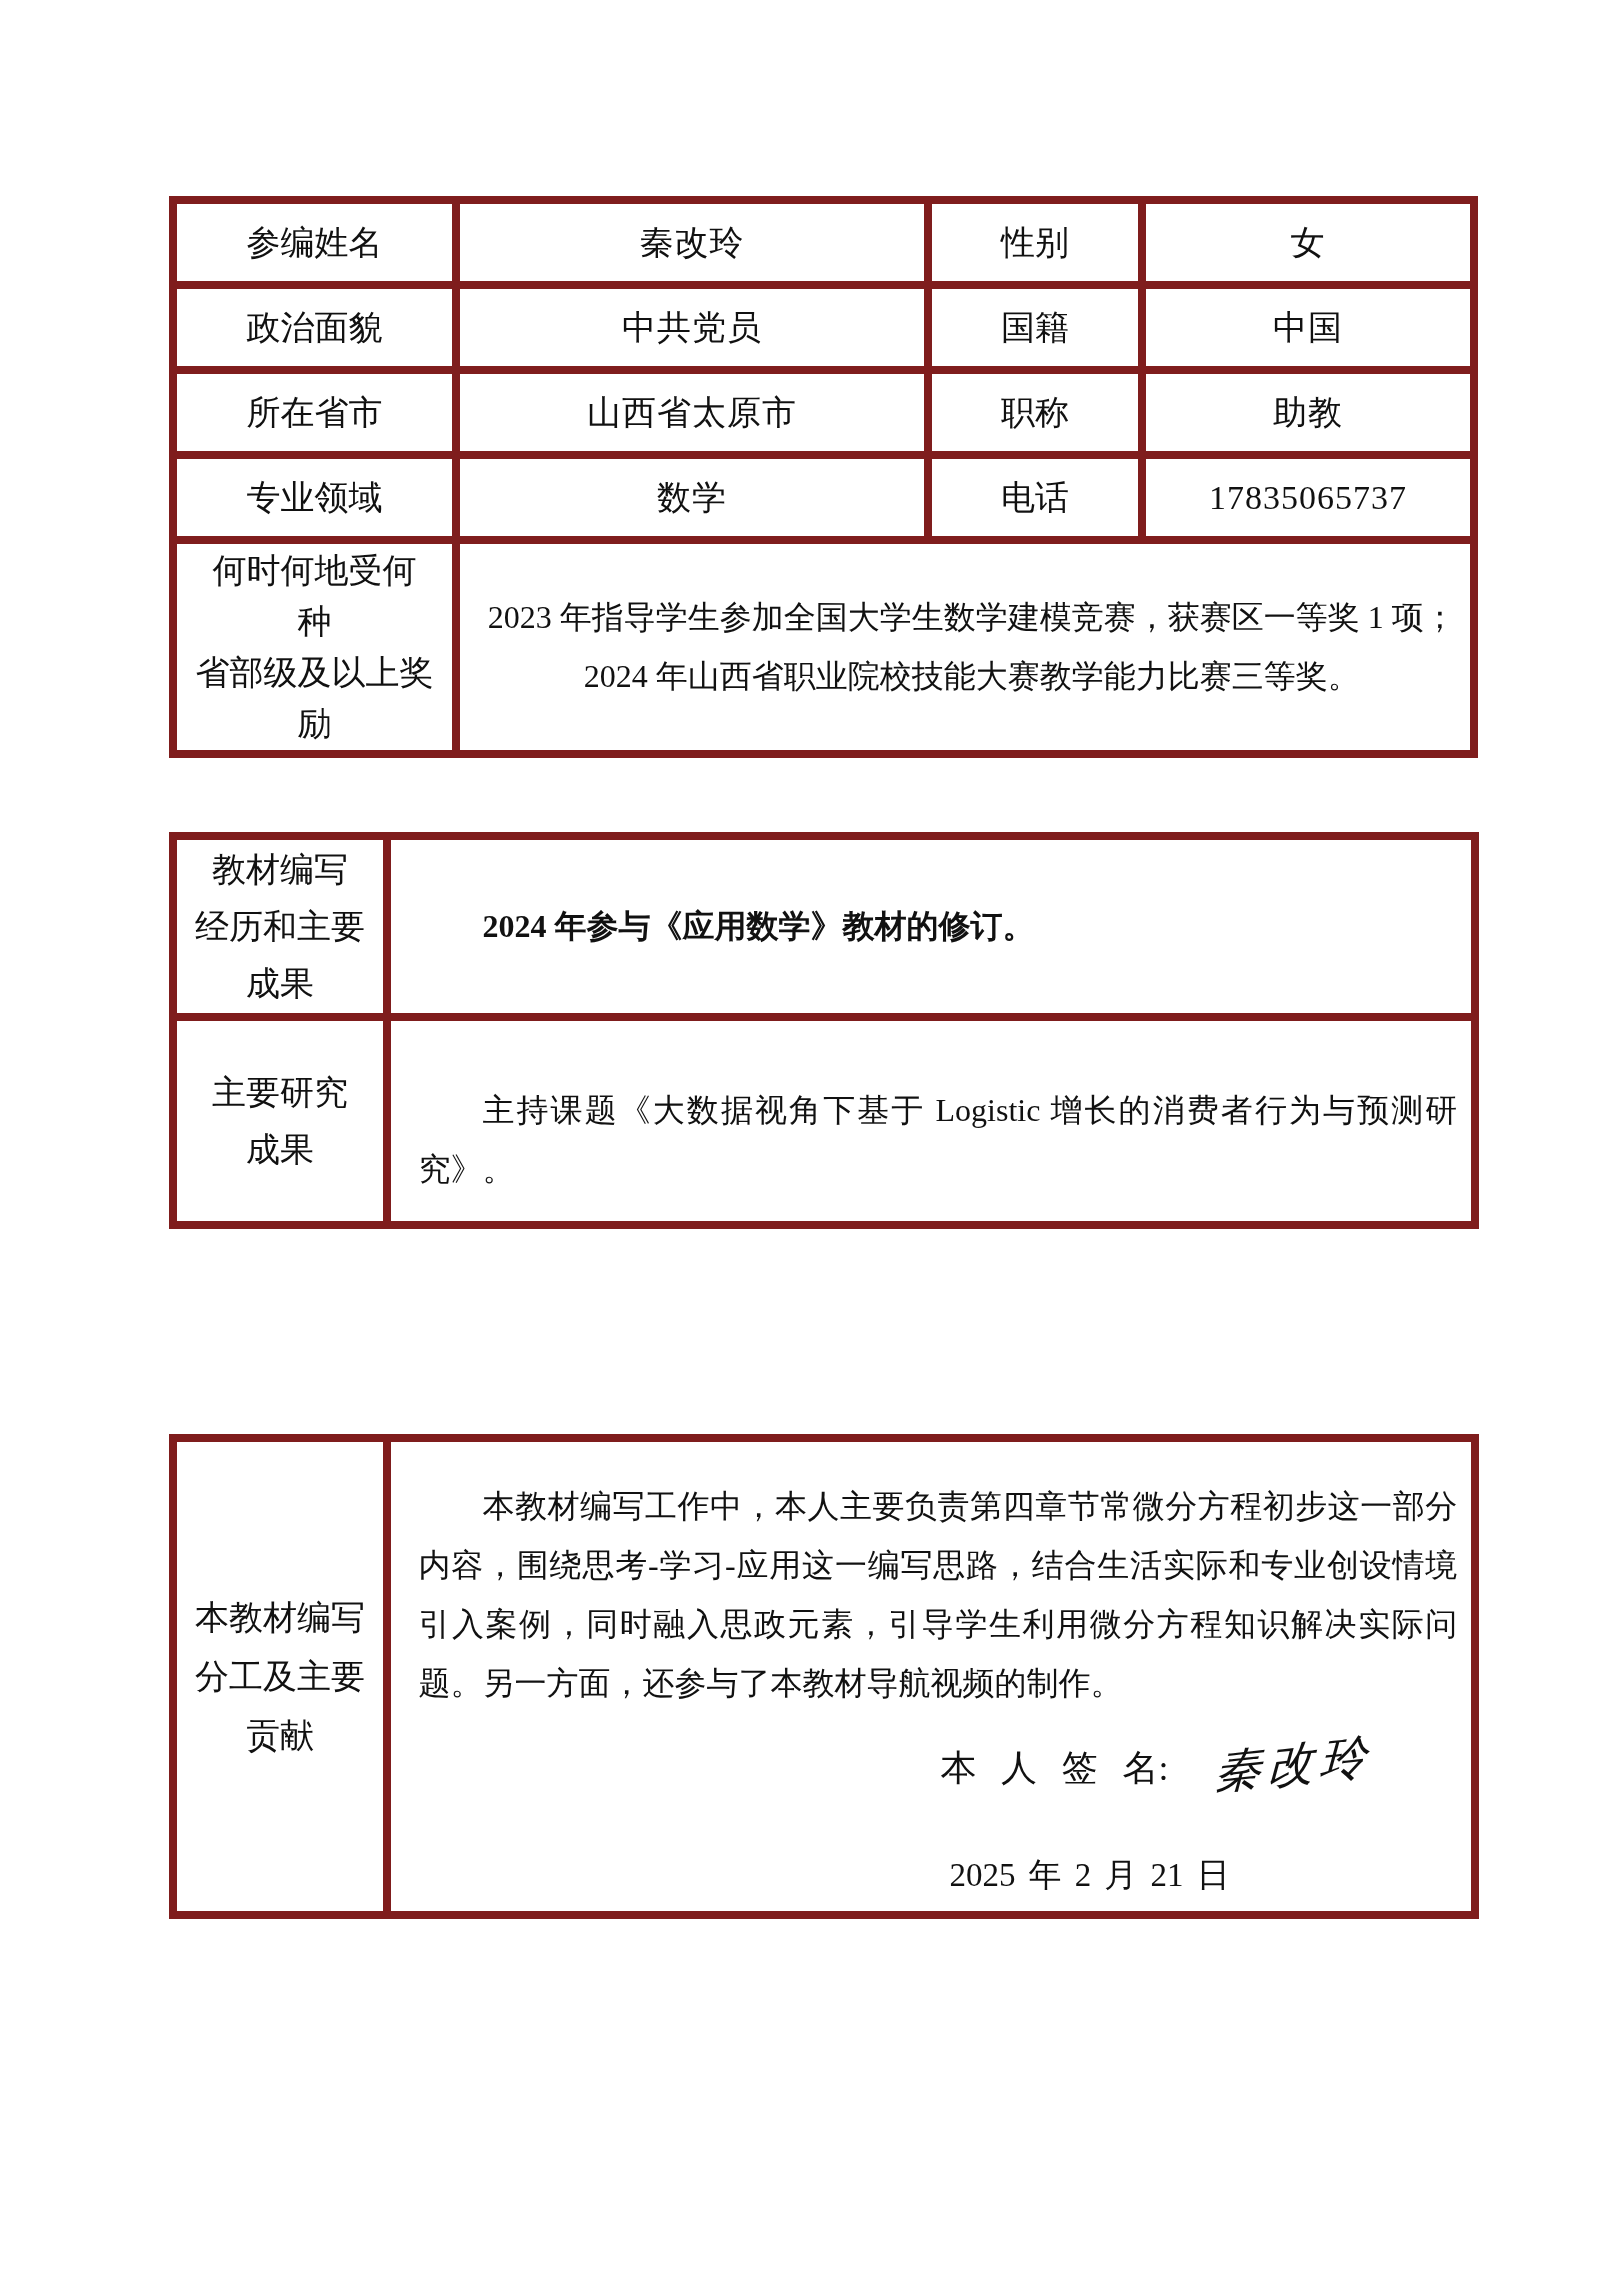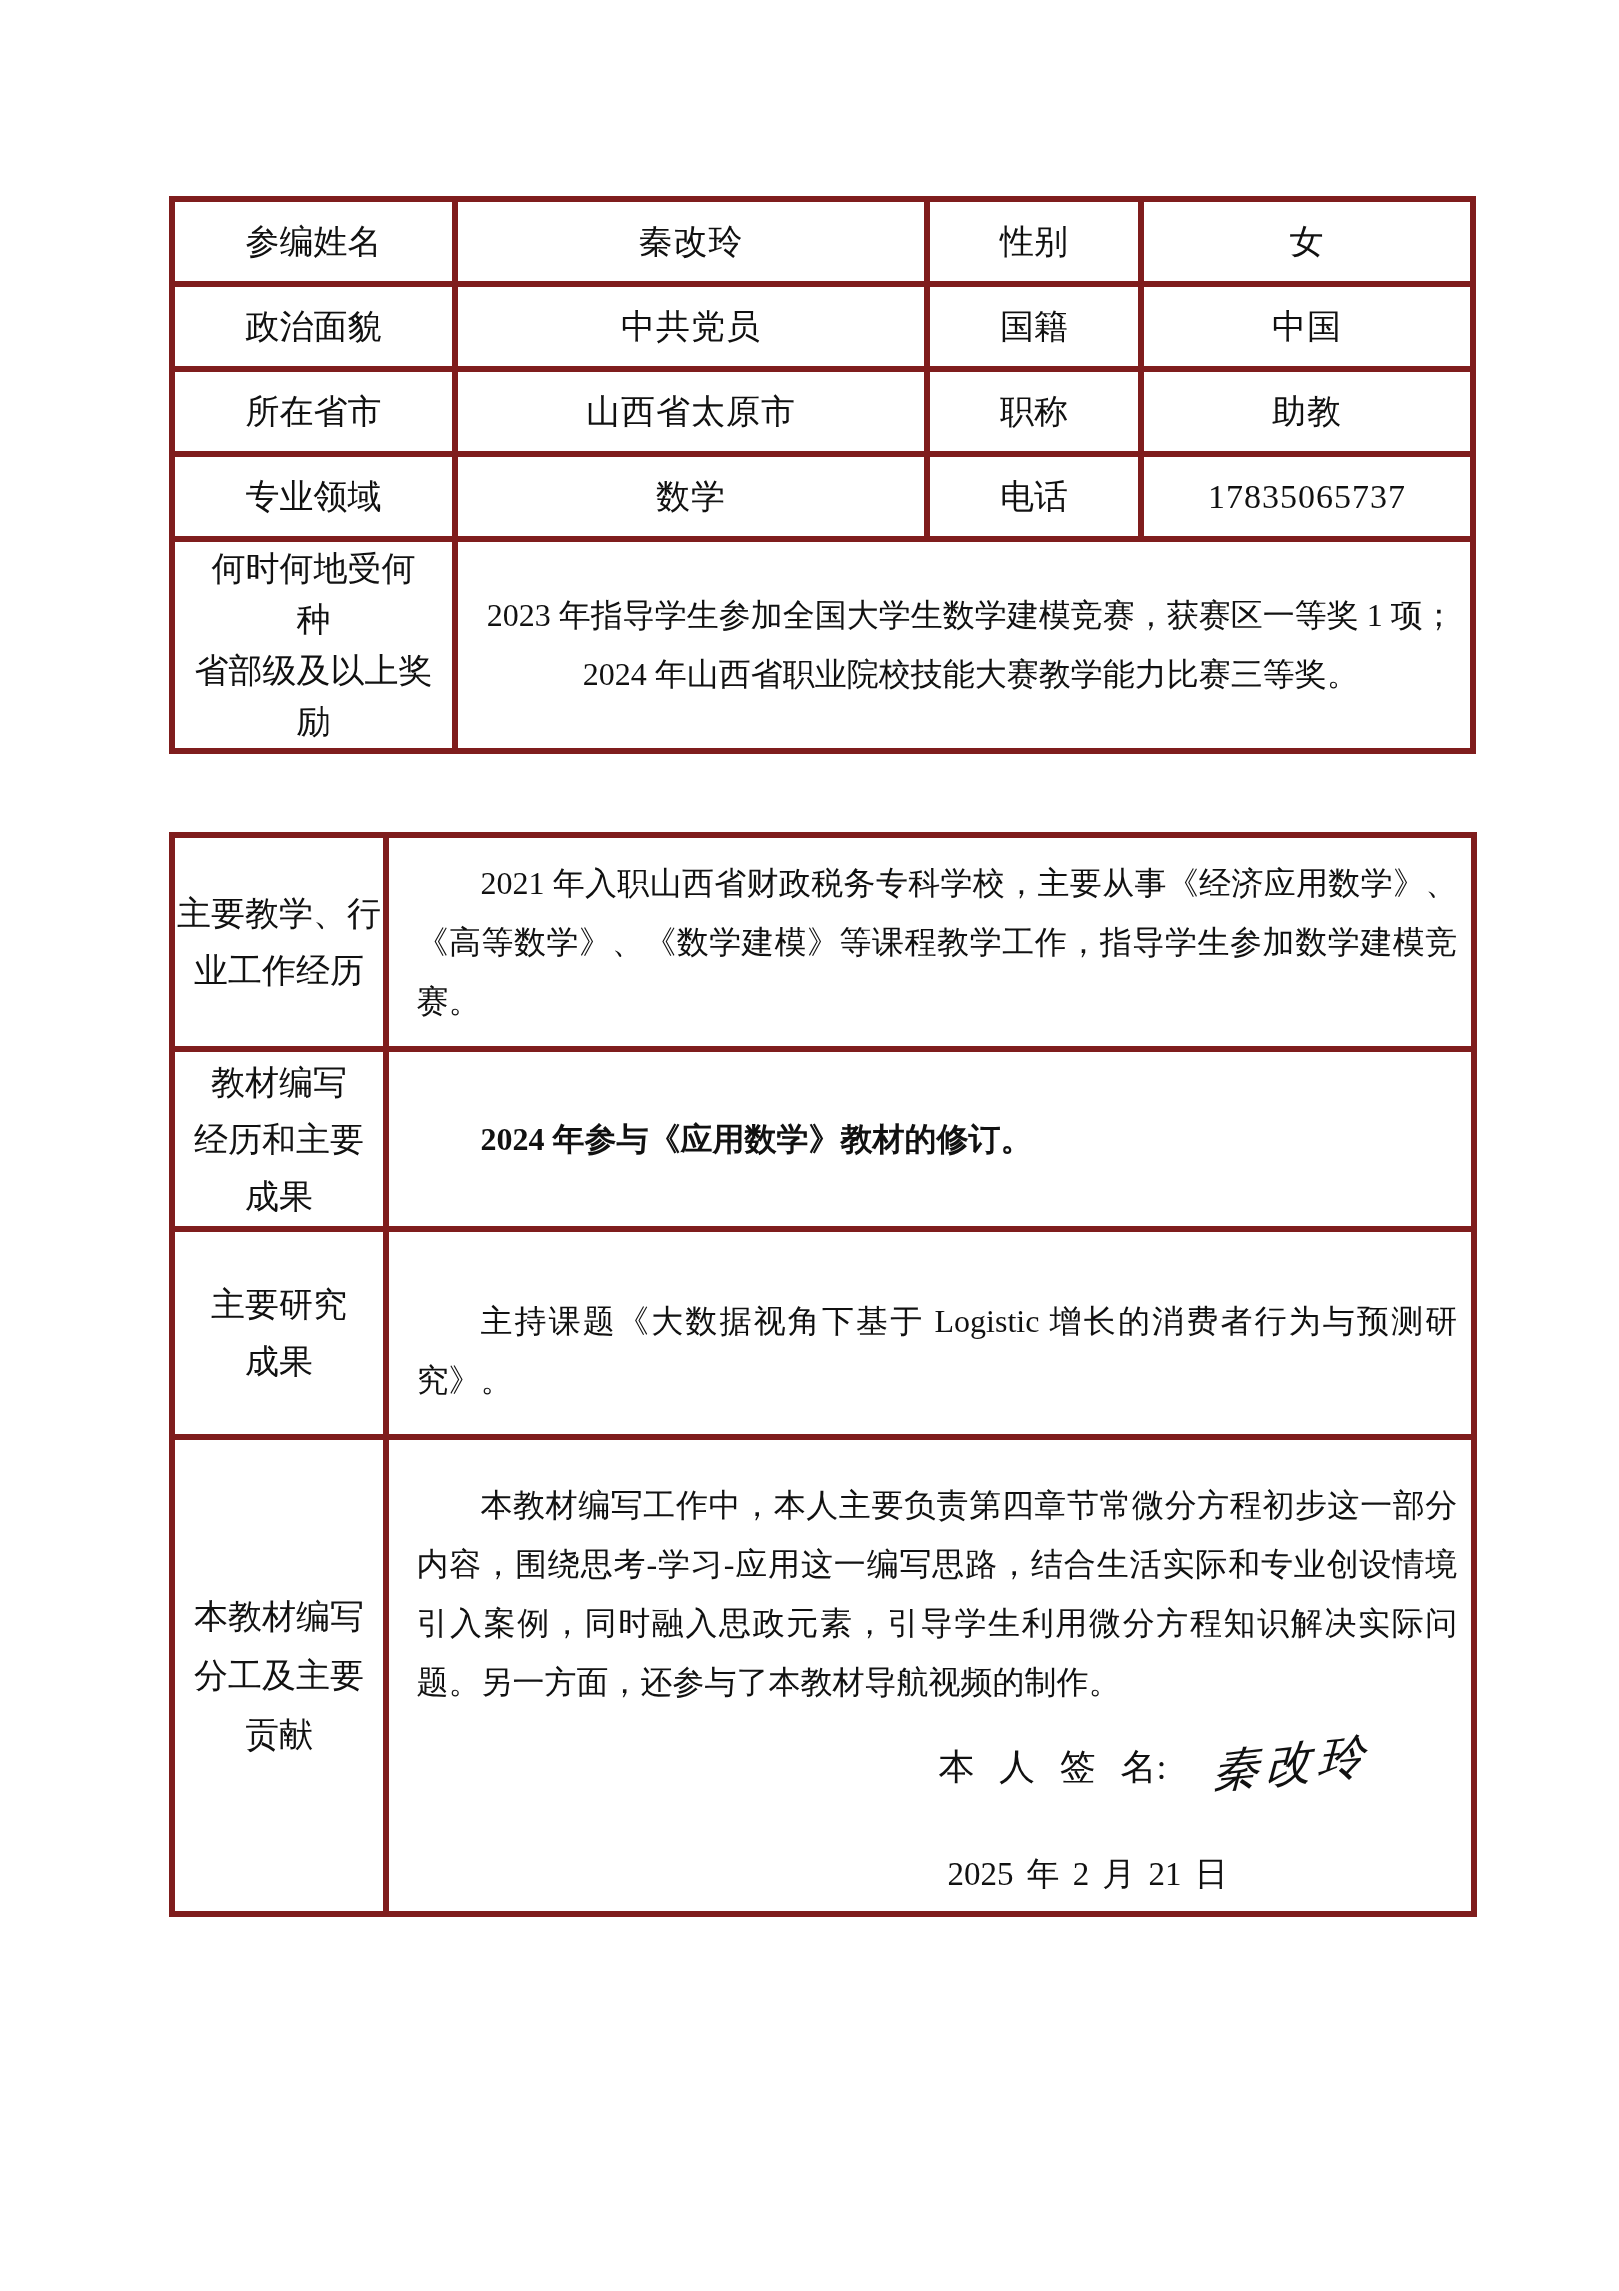--- a/index.html
+++ b/index.html
@@ -13,21 +13,21 @@
     color: #111111;
   }
   table.tbl {
     position: absolute;
     border-collapse: collapse;
     table-layout: fixed;
     left: 169px;
     width: 1302px;
   }
   .tbl td {
-    border: 6px solid #7f1d1d;
+    border: 8px solid #7f1d1d;
     vertical-align: middle;
     overflow: hidden;
   }
   
   .tbl-a { top: 196px; }
   .tbl-a col.c1 { width: 283px; }
   .tbl-a col.c2 { width: 472px; }
   .tbl-a col.c3 { width: 214px; }
   .tbl-a col.c4 { width: 332px; }
   .tbl-a tr.info-row { height: 85px; }
@@ -166,25 +166,20 @@
       </tr>
     </tbody>
   </table>
 
   <table class="tbl tbl-b">
     <colgroup>
         <col class="c1">
         <col class="c2">
       </colgroup>
     <tbody>
-      <tr class="row-exp">
-        <td class="lbl">主要教学、行
-业工作经历</td>
-        <td class="para">2021 年入职山西省财政税务专科学校，主要从事《经济应用数学》、《高等数学》、《数学建模》等课程教学工作，指导学生参加数学建模竞赛。</td>
-      </tr>
       <tr class="row-txb">
         <td class="lbl">教材编写
 经历和主要
 成果</td>
         <td class="para">2024 年参与《应用数学》教材的修订。</td>
       </tr>
       <tr class="row-res">
         <td class="lbl">主要研究
 成果</td>
         <td class="para">主持课题《大数据视角下基于 Logistic 增长的消费者行为与预测研究》。</td>

